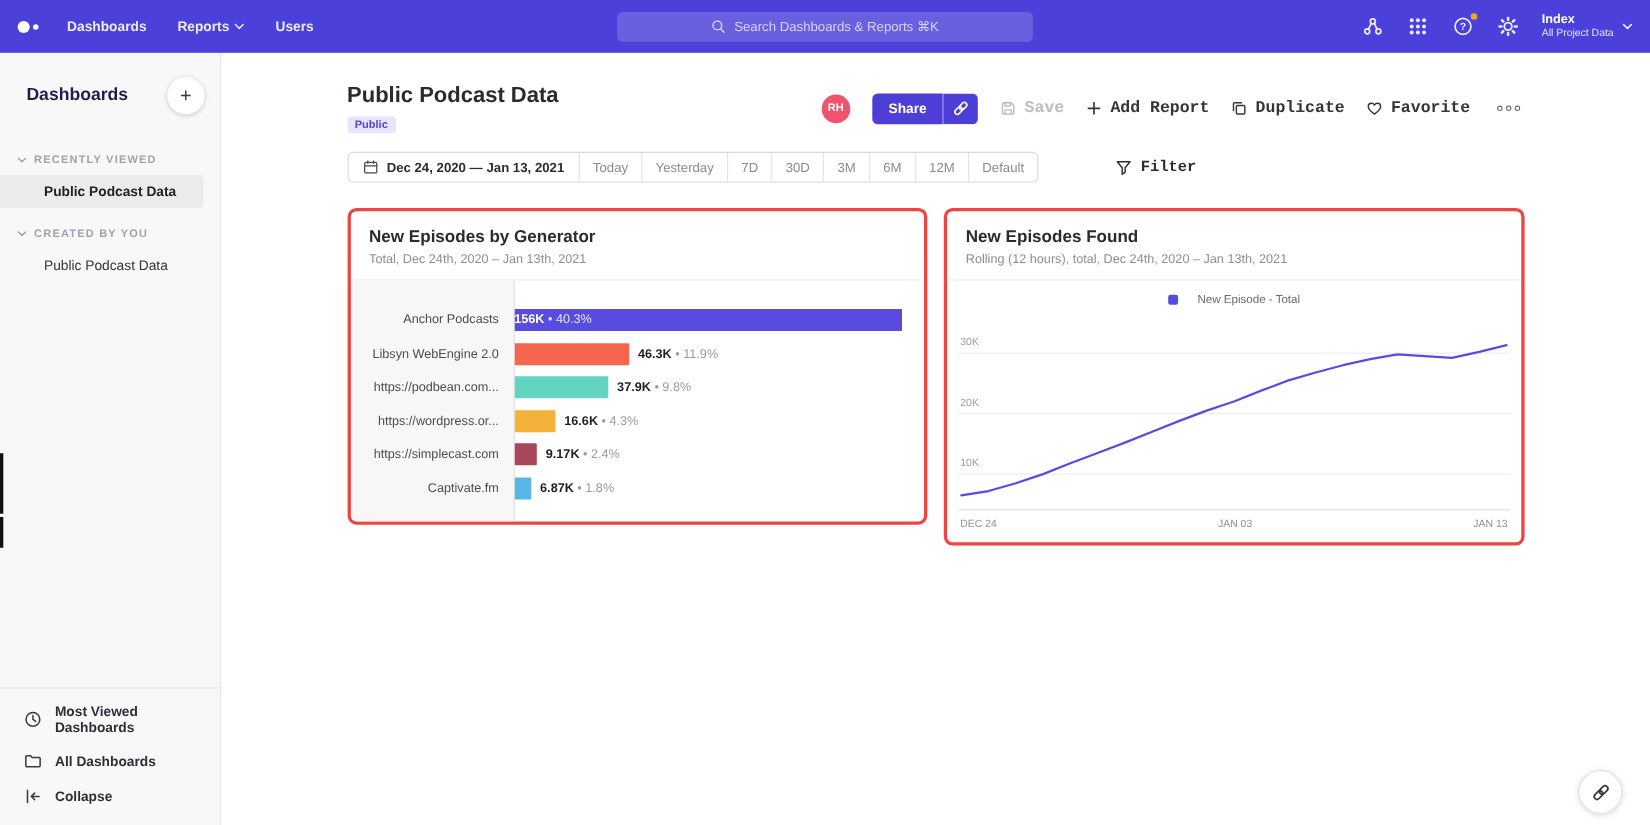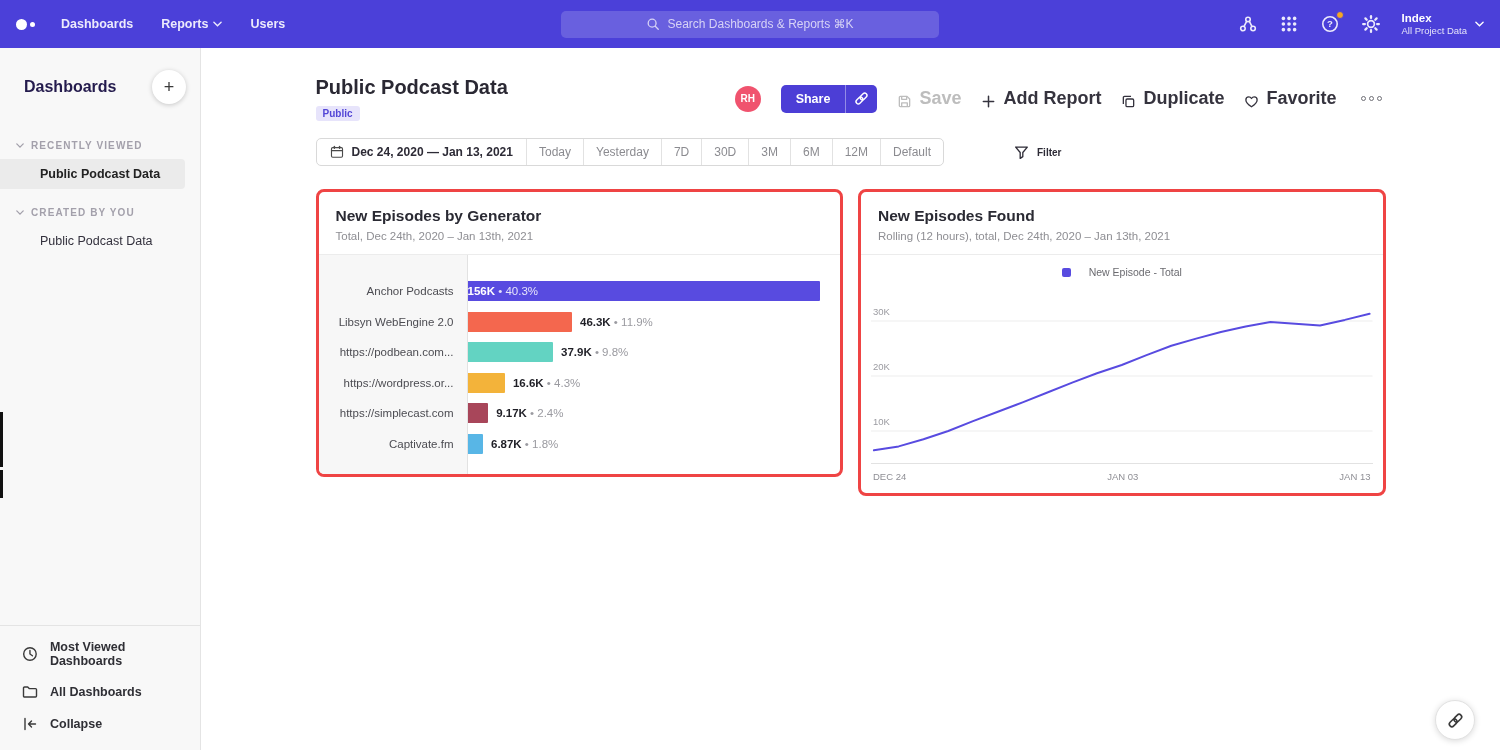--- a/index.html
+++ b/index.html
@@ -60,38 +60,38 @@
     color:#5346d6; background:#e7e4fb; padding:2px 7px; border-radius:3px; }
   .head-actions { display:flex; align-items:center; gap:20px; }
   .avatar { width:26px; height:26px; border-radius:50%; background:#f0536e; color:#fff;
     font-size:10px; font-weight:700; display:flex; align-items:center; justify-content:center; cursor:pointer; }
   .share-split { display:flex; cursor:pointer; }
   .share-main { background:#4c3ed6; color:#fff; font-size:12.5px; font-weight:700;
     padding:7px 15px; border:none; border-radius:5px 0 0 5px; cursor:pointer; }
   .share-link { background:#4c3ed6; color:#fff; border:none; border-left:1px solid rgba(255,255,255,0.4);
     border-radius:0 5px 5px 0; width:32px; display:flex; align-items:center; justify-content:center; cursor:pointer; }
   .share-link svg { width:15px; height:15px; }
-  .text-btn { display:flex; align-items:flex-end; gap:7px; background:none; border:none;
-    font-size:18px; font-weight:700; color:#35333e; cursor:pointer; font-family:Liberation Sans, sans-serif; }
+  .text-btn { display:flex; align-items:center; gap:7px; background:none; border:none;
+    font-size:15px; font-weight:700; color:#35333e; cursor:pointer; font-family:Liberation Mono, monospace; }
   .text-btn svg { width:15px; height:15px; }
   .text-btn.disabled { color:#bdbdbd; cursor:default; }
   .more-btn { display:flex; gap:3px; background:none; border:none; cursor:pointer; padding:4px; }
   .more-btn i { width:5px; height:5px; border:1.4px solid #6f6f76; border-radius:50%; display:block; }
 
   
   .toolbar { display:flex; align-items:center; margin-top:17px;gap:43px; }
   .range-group { display:inline-flex; align-items:stretch; border:1px solid #d9d9d9; border-radius:5px;
     height:28px; overflow:hidden; background:#fff; }
   .range-date { display:flex; align-items:center; gap:8px; padding:0 13px; font-size:12px;
     font-weight:700; color:#2d2b36; cursor:pointer; }
   .range-date svg { width:14px; height:14px; color:#4a4a4a; }
   .preset { border:none; background:none; border-left:1px solid #e2e2e2; padding:0 12px;
     font-size:12px; color:#8b8b90; cursor:pointer; font-family:inherit; }
   .filter-btn { display:flex; align-items:center; gap:8px; margin-left:27px; background:none;
-    border:none; font-size:10px; font-weight:700; color:#2d2b36; cursor:pointer; font-family:Liberation Sans, sans-serif; }
+    border:none; font-size:14px; font-weight:700; color:#2d2b36; cursor:pointer; font-family:Liberation Mono, monospace; }
   .filter-btn svg { width:15px; height:15px; }
 
   
   .cards { display:flex; gap:15px; margin-top:23px; align-items:flex-start; }
   .card { background:#fff; border:3px solid #ef4444; border-radius:8px; width:527.5px; overflow:hidden; }
   .card-head { padding:15px 17px 12px; border-bottom:1px solid #ececec; }
   .card-title { font-size:15.5px; font-weight:700; color:#2a2a33; }
   .card-sub { font-size:11.5px; color:#8e8e93; margin-top:5px; }
 
   

